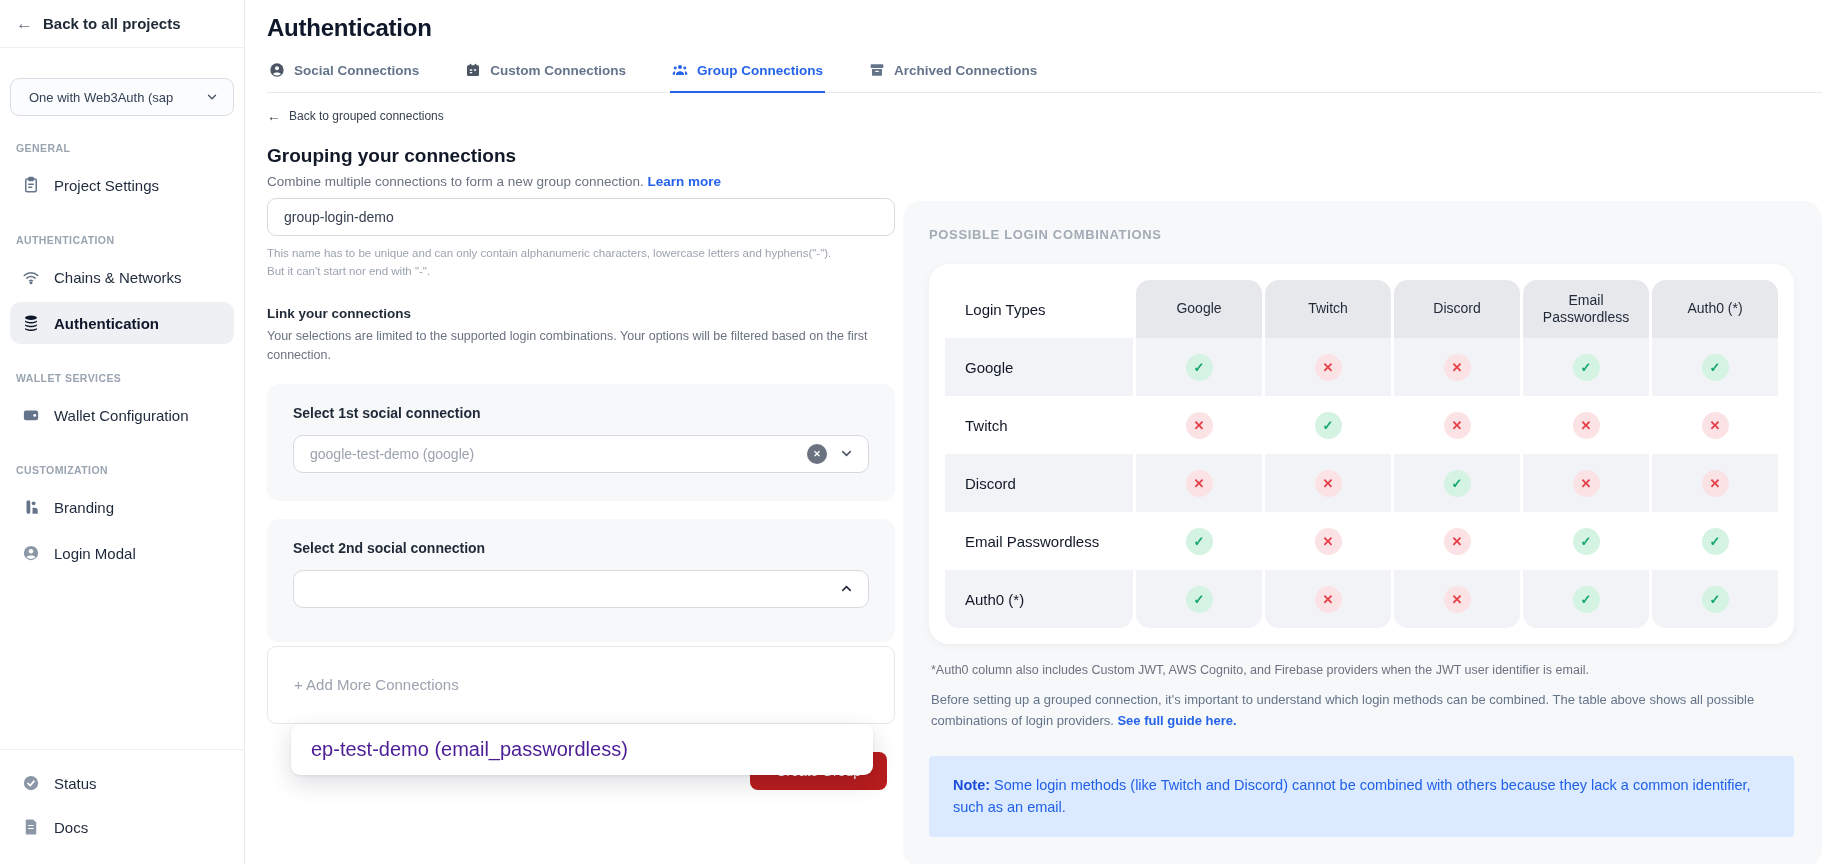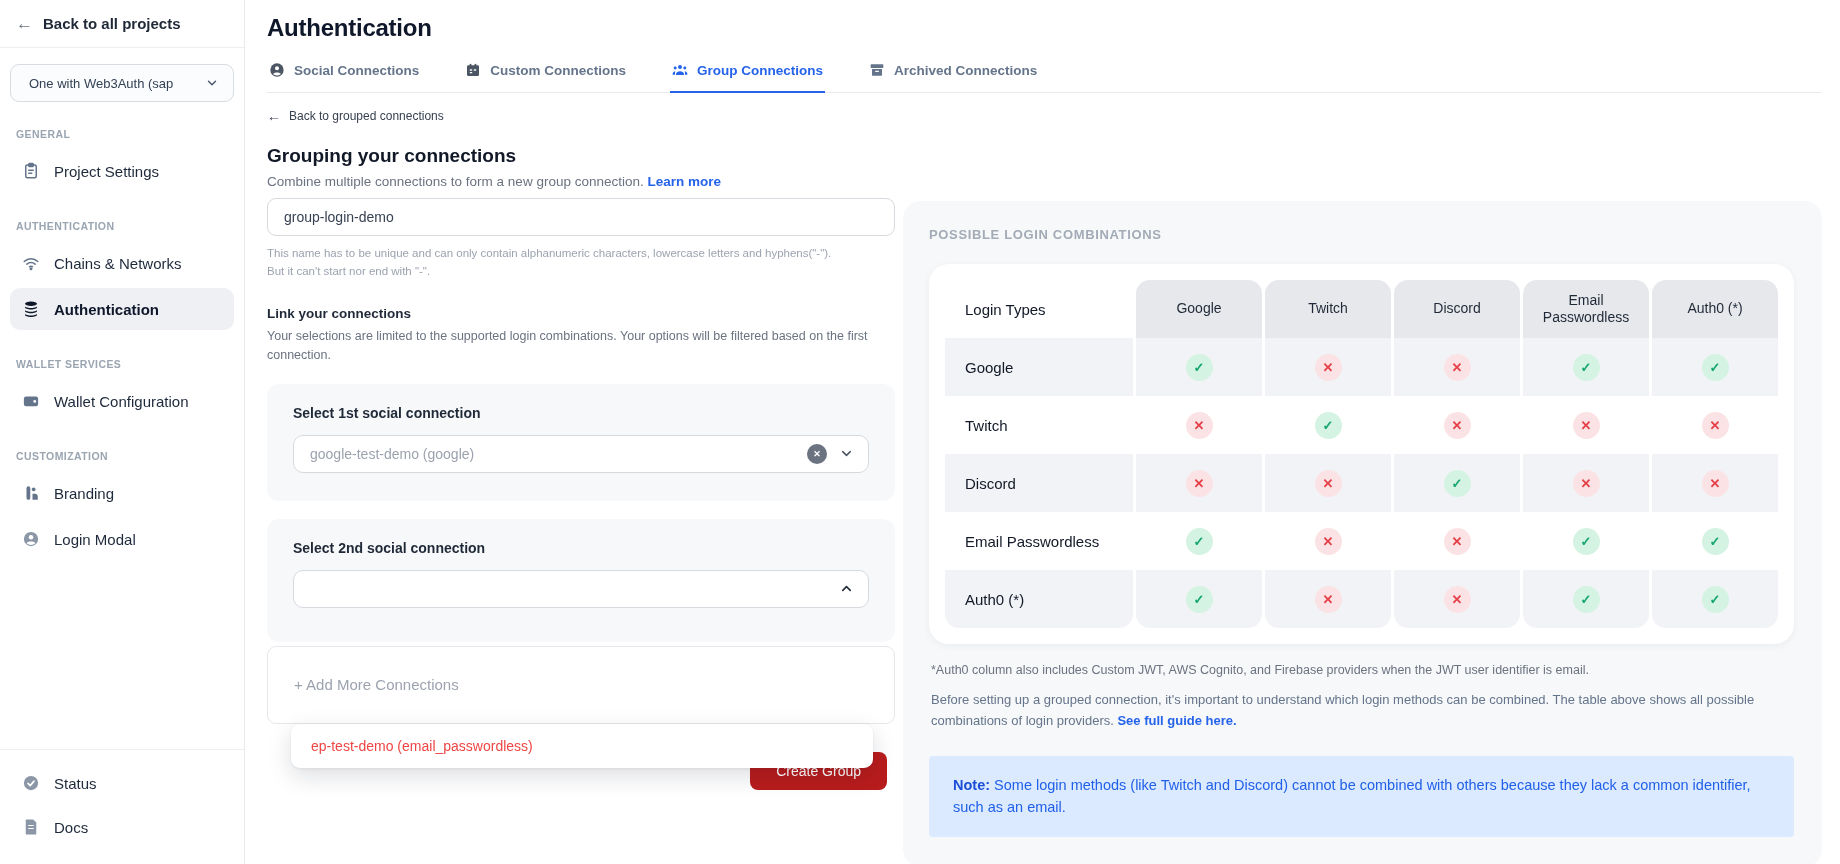--- a/index.html
+++ b/index.html
@@ -6,21 +6,21 @@
   html,body { width:1840px; height:864px; overflow:hidden; background:#fff;
     font-family:"Liberation Sans", sans-serif; color:#1f2937; }
   .app { display:flex; width:1840px; height:864px; }
 
   
   .sidebar { width:245px; flex-shrink:0; height:864px; border-right:1px solid #e8eaee;
     display:flex; flex-direction:column; background:#fff; }
   .sb-back { display:flex; align-items:center; gap:10px; padding:0 16px; height:48px;
     font-size:15px; font-weight:700; color:#1f2937; border-bottom:1px solid #eceef1; cursor:pointer; }
   .sb-back .arrow { color:#6b7280; font-size:17px; font-weight:400; }
-  .sb-selector { margin:16px 10px 0 10px; height:38px; border:1px solid #d8dde3; border-radius:9px;
+  .sb-selector { margin:30px 10px 0 10px; height:38px; border:1px solid #d8dde3; border-radius:9px;
     background:#fbfcfd; display:flex; align-items:center; padding:0 12px 0 18px; cursor:pointer; }
   .sb-selector .sel-text { flex:1; font-size:13px; color:#334155; white-space:nowrap; overflow:hidden; }
   .sb-section-label { margin:26px 16px 8px 16px; font-size:10.5px; font-weight:700;
     color:#9aa5b1; letter-spacing:.04em; }
   .sb-item { height:42px; margin:2px 10px; padding:0 12px; display:flex; align-items:center; gap:14px;
     border-radius:10px; font-size:15px; font-weight:500; color:#1e293b; cursor:pointer; }
   .sb-item.active { background:#eef0f3; font-weight:700; color:#0f172a; }
   .sb-icon { width:18px; height:18px; display:inline-flex; align-items:center; justify-content:center; }
   .sb-footer { margin-top:auto; border-top:1px solid #eceef1; padding:10px 0 14px 0; }
 
@@ -52,21 +52,21 @@
 
   .conn-card { margin-top:18px; background:#f7f8fa; border-radius:12px; padding:21px 26px 28px 26px; }
   .conn-card .card-label { font-size:14px; font-weight:700; color:#1f2937; }
   .select-box { margin-top:14px; height:38px; background:#fff; border:1px solid #d6dade; border-radius:10px;
     display:flex; align-items:center; padding:0 14px 0 16px; cursor:pointer; }
   .select-box .sel-value { flex:1; font-size:14px; color:#9ca3af; }
   .clear-circle { width:20px; height:20px; border-radius:50%; background:#6b7280; color:#fff;
     font-size:9px; font-weight:700; display:flex; align-items:center; justify-content:center; margin-right:12px; }
   .dropdown { position:absolute; left:24px; right:22px; top:631px; z-index:5; background:#fff;
     border-radius:9px; box-shadow:0 8px 24px rgba(15,23,42,.14), 0 1px 3px rgba(15,23,42,.08); }
-  .dropdown-item { padding:14px 20px; font-size:14px; color:#ef4444; cursor:pointer; border-radius:9px; }
+  .dropdown-item { padding:14px 20px; font-size:20px; color:#4c1d95; cursor:pointer; border-radius:9px; }
   .add-more { margin-top:4px; height:78px; border:1px solid #e5e7eb; border-radius:9px; background:#fff;
     display:flex; align-items:center; padding:0 26px; font-size:15px; color:#9ca3af; cursor:pointer; }
   .btn-row { display:flex; justify-content:flex-end; margin-top:28px; padding-right:8px; }
   .btn-primary { height:38px; padding:0 26px; background:#b91c1c; color:#fff; border:none;
     border-radius:8px; font-size:14px; font-weight:500; cursor:pointer;
     font-family:"Liberation Sans", sans-serif; }
 
   
   .panel { flex:1; margin-top:108px; background:#f7f8f9; border-radius:18px; padding:26px 28px 30px 26px; }
   .panel-title { font-size:13px; font-weight:700; color:#a2abb6; letter-spacing:.05em; }

